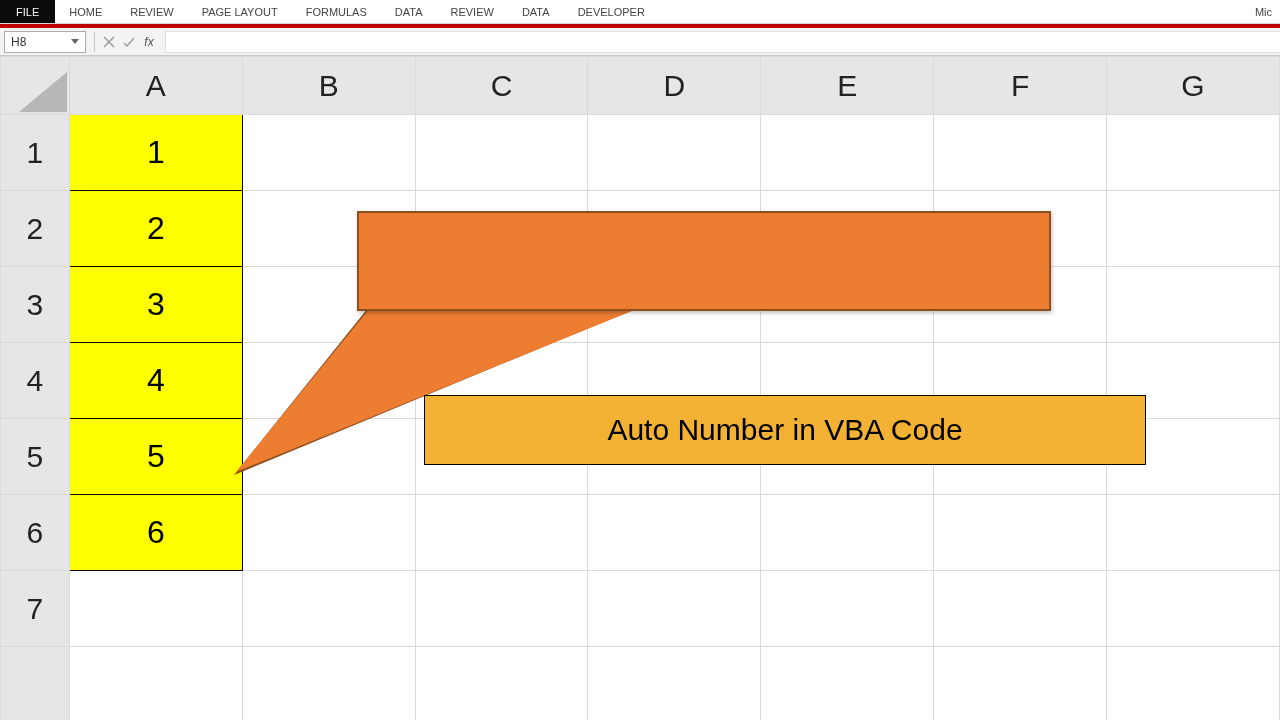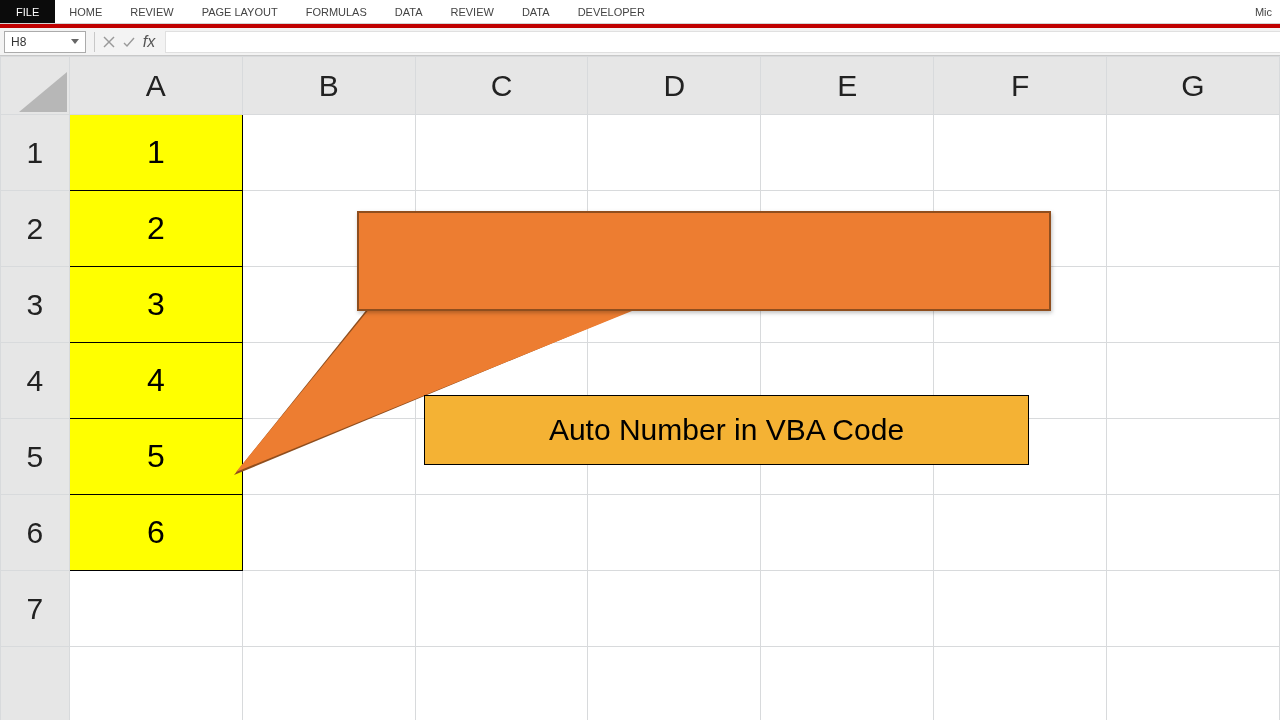--- a/index.html
+++ b/index.html
@@ -65,21 +65,21 @@
     margin-left: auto;
     width: 0; height: 0;
     border-left: 4px solid transparent;
     border-right: 4px solid transparent;
     border-top: 5px solid #666;
   }
   .fb-divider { width:1px; height:20px; background:#c8c8c8; margin:0 4px; }
   .fb-btn {
     width: 20px; height: 22px;
     display:flex; align-items:center; justify-content:center;
-    color:#777; font-size:16px; cursor:default;
+    color:#777; font-size:12px; cursor:default;
   }
   .fb-btn svg { width:12px; height:12px; }
   .formula-input {
     flex: 1;
     height: 22px;
     background: #fff;
     border: 1px solid #e0e0e0;
     border-right: none;
     margin-left: 6px;
     padding: 0 6px;
@@ -160,21 +160,21 @@
     left:234px; top:241px;
     width:408px; height:178px;
     background:#8f4e1e;
     clip-path: polygon(0% 100%, 100% 5%, 35% 0%);
   }
   
   
   .label-box {
     position:absolute;
     left:424px; top:339px;
-    width:605px; height:70px;
+    width:722px; height:70px;
     background:#f4b234;
     border:1px solid #000;
     display:flex;
     align-items:center;
     justify-content:center;
     font-size:30px;
     color:#000;
     font-family: Arial, sans-serif;
   }
 </style>

